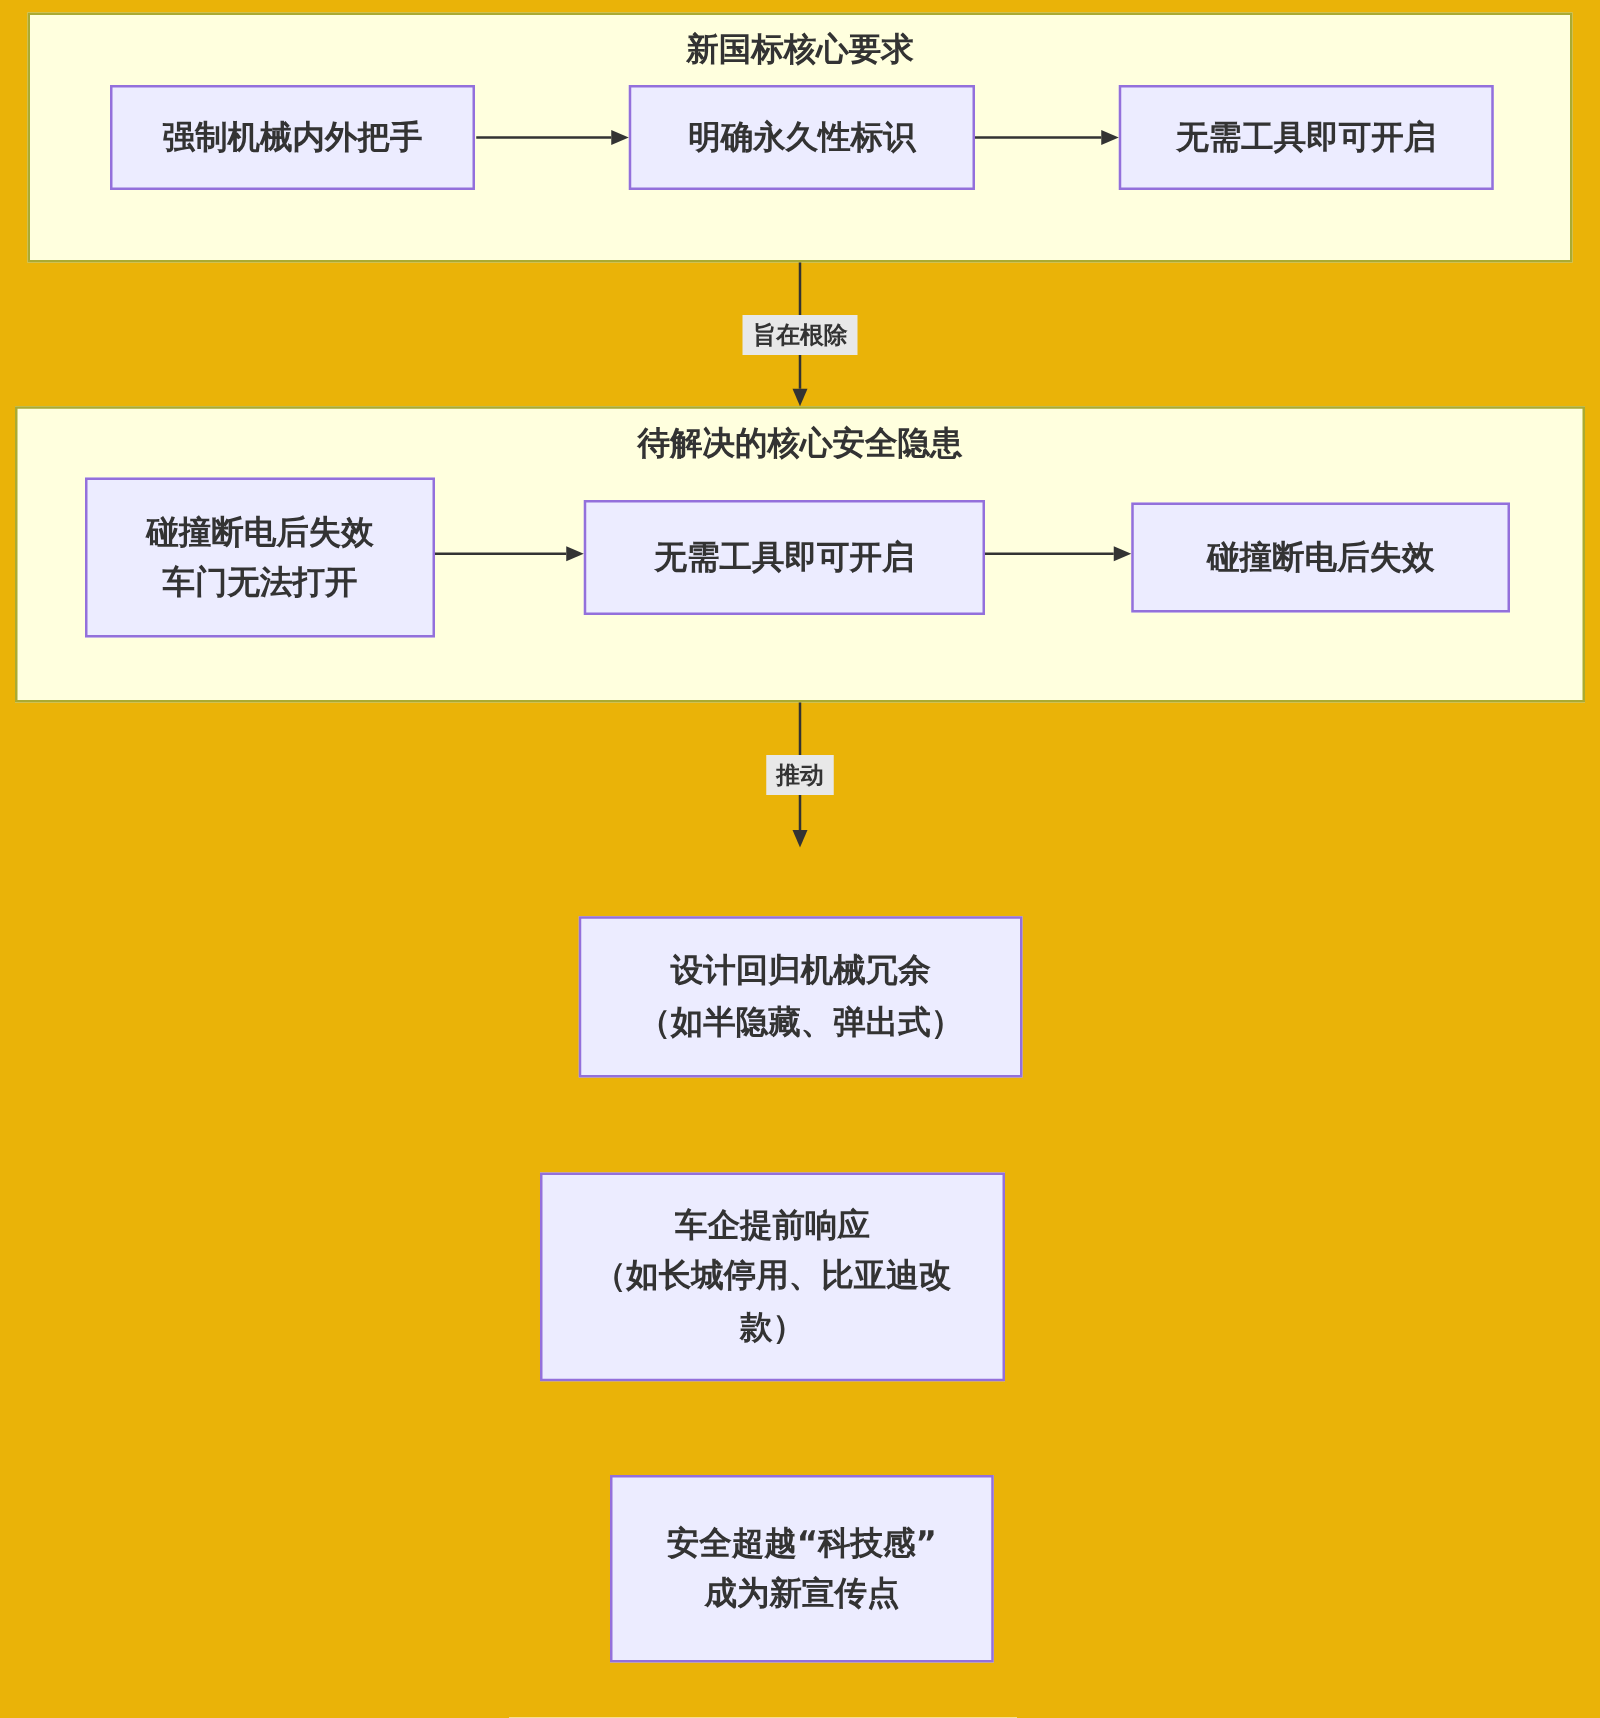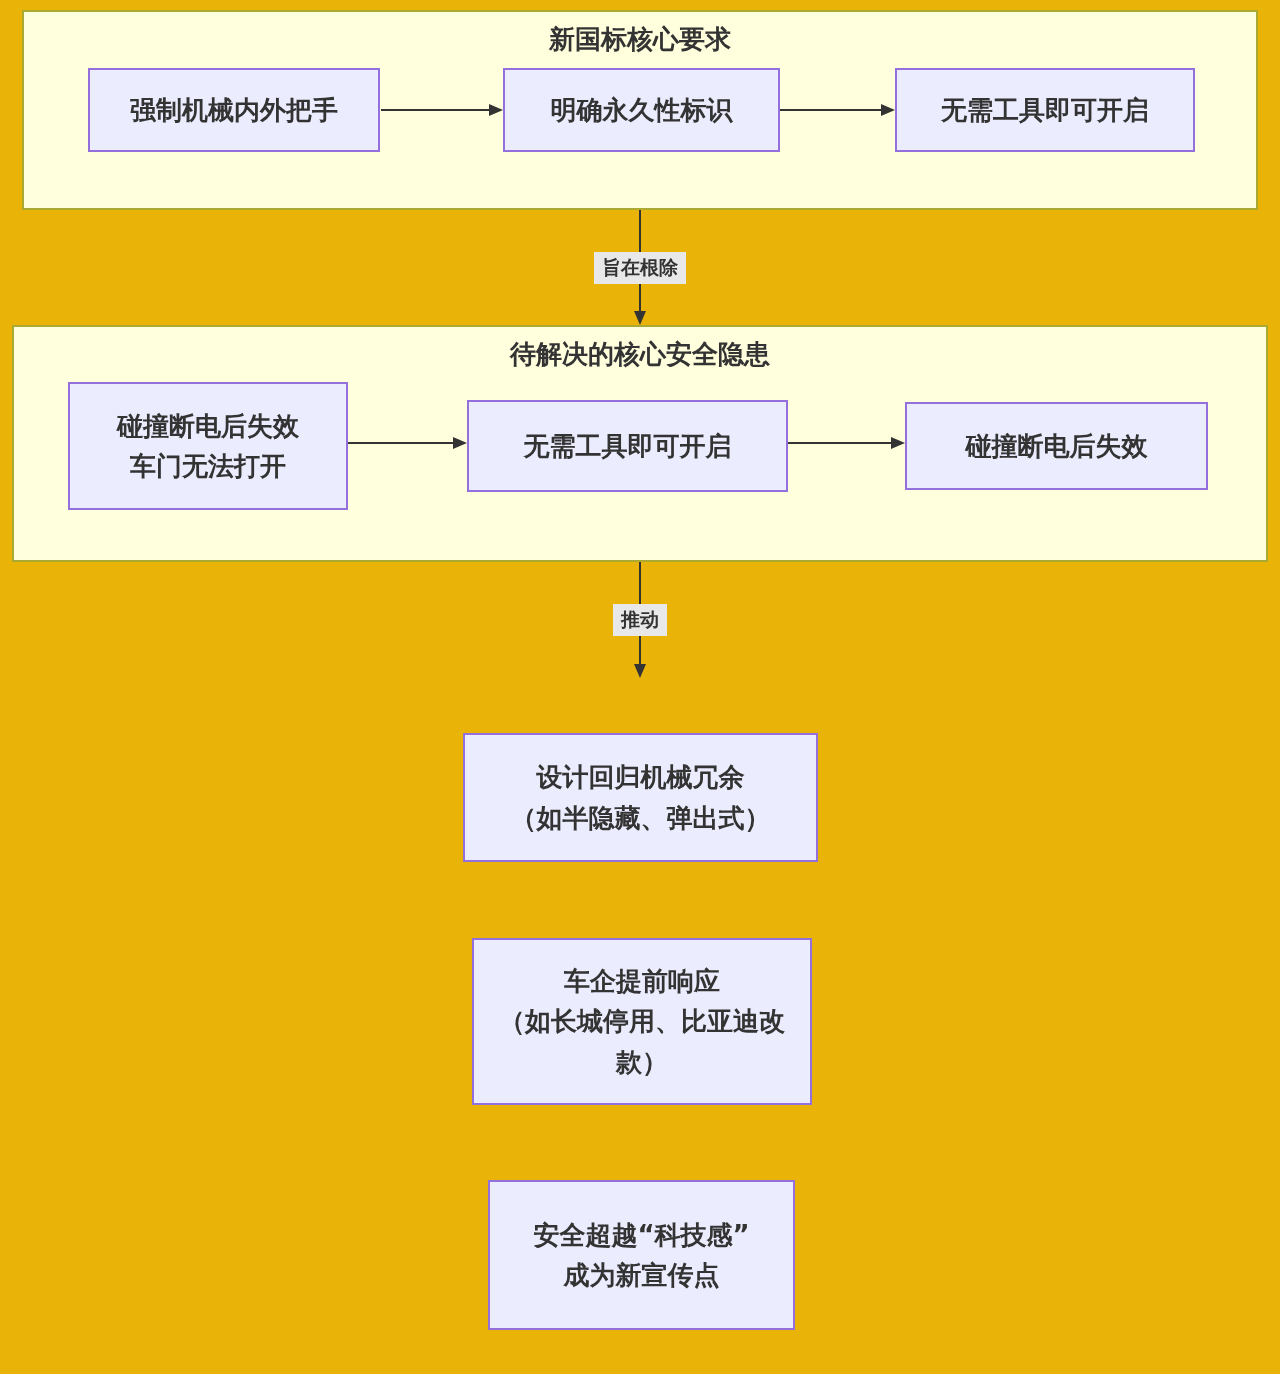--- a/index.html
+++ b/index.html
@@ -96,19 +96,19 @@
   <div class="head-right" style="left:453px; top:437px;"></div>
   <div class="hline" style="left:788px; top:442px; width:103px;"></div>
   <div class="head-right" style="left:891px; top:437px;"></div>
 
   <div class="vline" style="left:639px; top:562px; height:102px;"></div>
   <div class="head-down" style="left:634px; top:664px;"></div>
   <div class="edge-label" style="left:640px; top:620px;text-align:center;">推动</div>
 
   <div class="node" style="left:463px; top:733px; width:355px; height:129px;">设计回归机械冗余
 （如半隐藏、弹出式）</div>
-  <div class="node" style="left:432px; top:938px; width:340px; height:167px;margin-left:40px;">车企提前响应
+  <div class="node" style="left:432px; top:938px; width:372px; height:167px;">车企提前响应
 （如长城停用、比亚迪改
 款）</div>
   <div class="node" style="left:488px; top:1180px; width:307px; height:150px;">安全超越“科技感”
 成为新宣传点</div>
 
 </div>
 
 </body></html>

